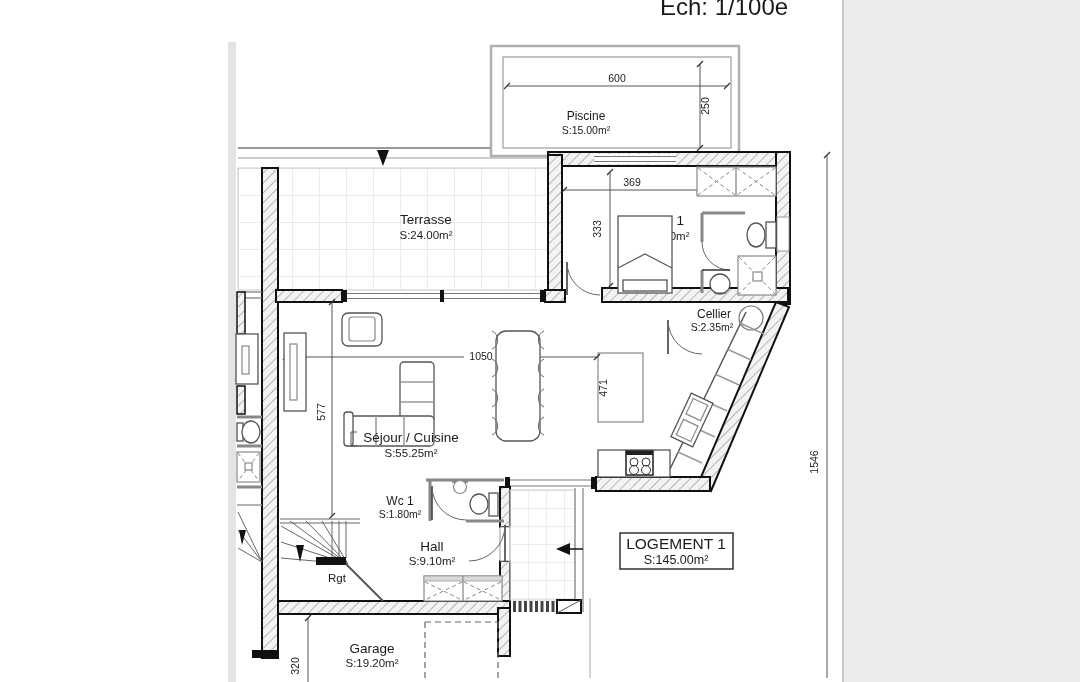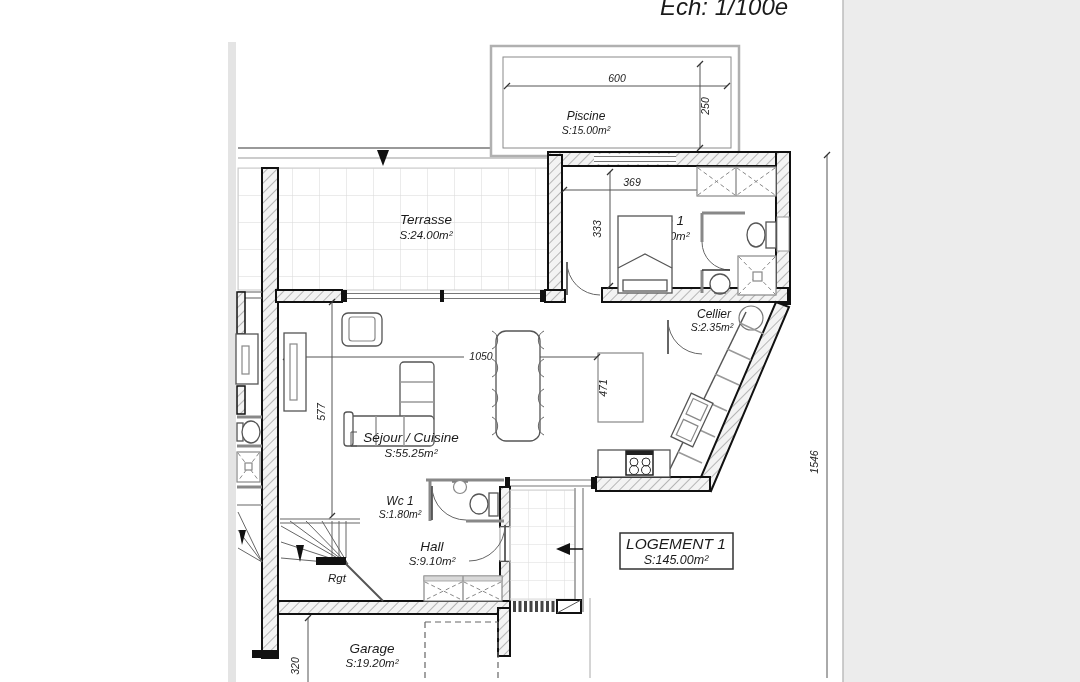--- a/index.html
+++ b/index.html
@@ -1,17 +1,17 @@
 <!DOCTYPE html>
 <html><head>
 <meta charset="utf-8">
 <style>
   html,body{margin:0;padding:0;background:#fff;}
   .stage{position:relative;width:1080px;height:682px;background:#ffffff;overflow:hidden;
-         font-family:"Liberation Sans", sans-serif;font-style:italic;}
+         font-family:"Liberation Sans", sans-serif;}
   svg{position:absolute;left:0;top:0;}
   text{fill:#1a1a1a;font-family:"Liberation Sans", sans-serif;}
   .t-scale{font-size:24px;}
   .t-room{font-size:13.5px;text-anchor:middle;}
   .t-area{font-size:11.5px;text-anchor:middle;}
   .t-room-sm{font-size:12px;text-anchor:middle;}
   .t-area-sm{font-size:10.5px;text-anchor:middle;}
   .t-dim{font-size:10.5px;text-anchor:middle;fill:#222;}
   .t-title{font-size:15.5px;text-anchor:middle;}
   .t-title-sub{font-size:12.5px;text-anchor:middle;}

